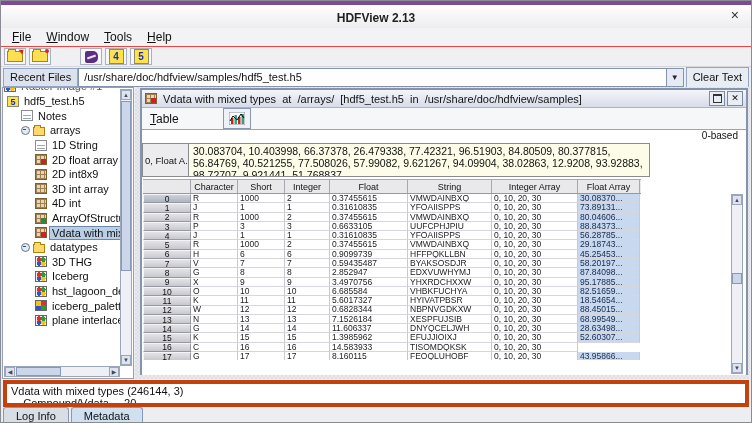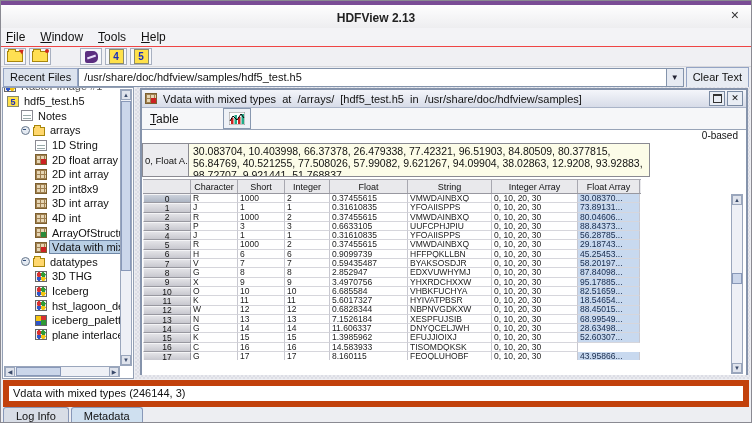--- a/index.html
+++ b/index.html
@@ -12,21 +12,21 @@
 
   
   #titlebar{position:absolute;top:0;left:0;right:0;height:26px;
     background:linear-gradient(#fefefe,#ebebee);border-top:4px solid #7a4c95;
     border-bottom:1px solid #cfcfd4;display:flex;align-items:center;justify-content:center}
   #win-title{font-size:12px;font-weight:bold;color:#222}
   #win-close{position:absolute;right:12px;top:2px;font-size:14px;color:#333;line-height:16px}
 
   
   #menubar{position:absolute;top:27px;left:0;right:0;height:18px;background:#f3f3f6;
-    display:flex;align-items:center;gap:15px;padding-left:5px;font-size:12px;
+    display:flex;align-items:center;gap:15px;padding-left:11px;font-size:12px;
     border-bottom:6px solid #ef4444}
   .menu-item{white-space:nowrap}
 
   
   #toolbar{position:absolute;top:46px;left:0;right:0;height:19px;background:#f0f0f3;
     display:flex;align-items:center;padding-left:3px;border-bottom:1px solid #d8d8dc}
   .tbtn{width:22px;height:17px;border:1px solid #a8b0c0;background:#f6f7fa;
     display:flex;align-items:center;justify-content:center;margin-right:3px;position:relative}
   .tgap{width:26px}
   .fold{width:14px;height:9px;background:#ffdf52;border:1px solid #a8860a;position:relative;display:block}
@@ -144,21 +144,21 @@
     border:1px solid #f4f4f6;border-right-color:#9898a0;border-bottom-color:#9898a0;
     font-size:8.5px;flex:none;display:flex;align-items:center;justify-content:center}
   .rhead.rsel{background:linear-gradient(#ccd2dc,#adb5c3)}
   .gcell.csel{background:#c8d9ef;color:#16294a}
   #vscroll{top:64px;right:3px;width:12px;bottom:1px}
   #vscroll .up{top:0;left:0}
   #vscroll .down{bottom:0;left:0}
   #vscroll .sthumb{left:0;width:10px;top:78px;height:11px}
 
   
-  #statusbox{position:absolute;top:379px;left:2px;right:2px;height:27px;border:6px solid #c2410c;
+  #statusbox{position:absolute;top:379px;left:2px;right:2px;height:27px;border:4px solid #c2410c;
     background:#fff;overflow:hidden;font-size:11px;line-height:12px;padding:1px 4px;box-sizing:border-box}
   .stline{white-space:pre}
   #bottom-tabs{position:absolute;top:406px;left:2px;height:17px;display:flex;gap:2px}
   .btab{border:1px solid #8898b8;border-bottom:none;background:#d8dde6;padding:0 12px;
     font-size:11px;display:flex;align-items:center;border-radius:3px 3px 0 0;white-space:nowrap}
   .btab.active{background:#cfe0f0}
 </style>
 </head>
 <body>
 
@@ -228,24 +228,20 @@
             <span class="ticon i-folder"></span>
             <span class="tlabel">arrays</span>
           </div>
           <div class="trow" style="padding-left: 31px;">
             <span class="ticon i-notes"></span>
             <span class="tlabel">1D String</span>
           </div>
           <div class="trow" style="padding-left: 31px;">
             <span class="ticon i-grid-red"></span>
             <span class="tlabel">2D float array</span>
-          </div>
-          <div class="trow" style="padding-left: 31px;">
-            <span class="ticon i-grid"></span>
-            <span class="tlabel">2D int array</span>
           </div>
           <div class="trow" style="padding-left: 31px;">
             <span class="ticon i-grid"></span>
             <span class="tlabel">2D int8x9</span>
           </div>
           <div class="trow" style="padding-left: 31px;">
             <span class="ticon i-grid"></span>
             <span class="tlabel">3D int array</span>
           </div>
           <div class="trow" style="padding-left: 31px;">

